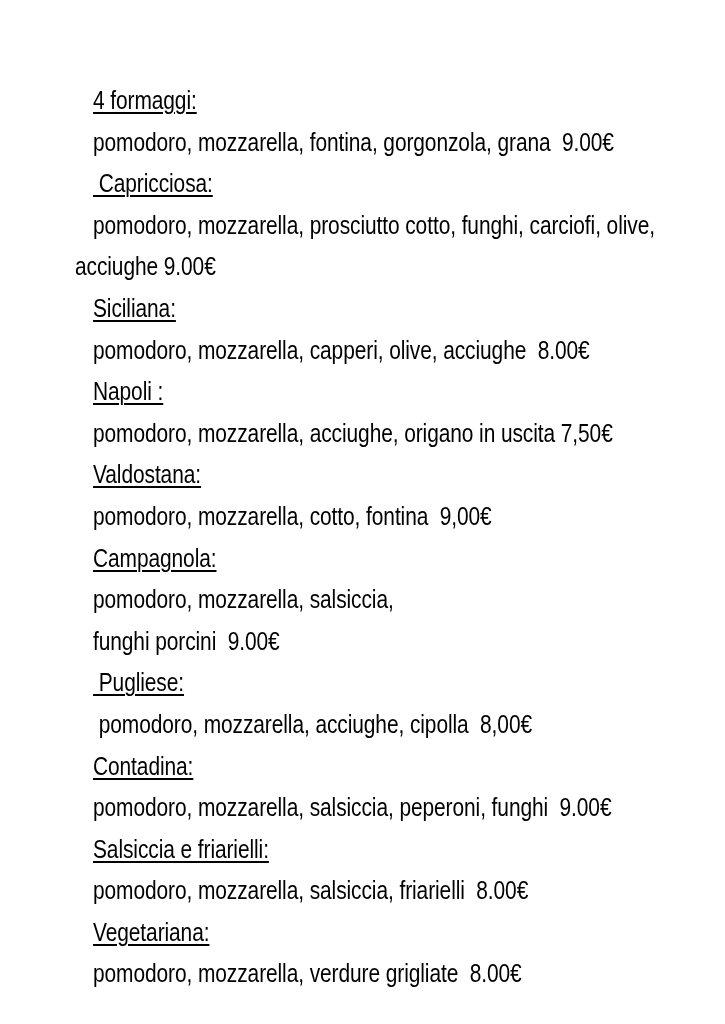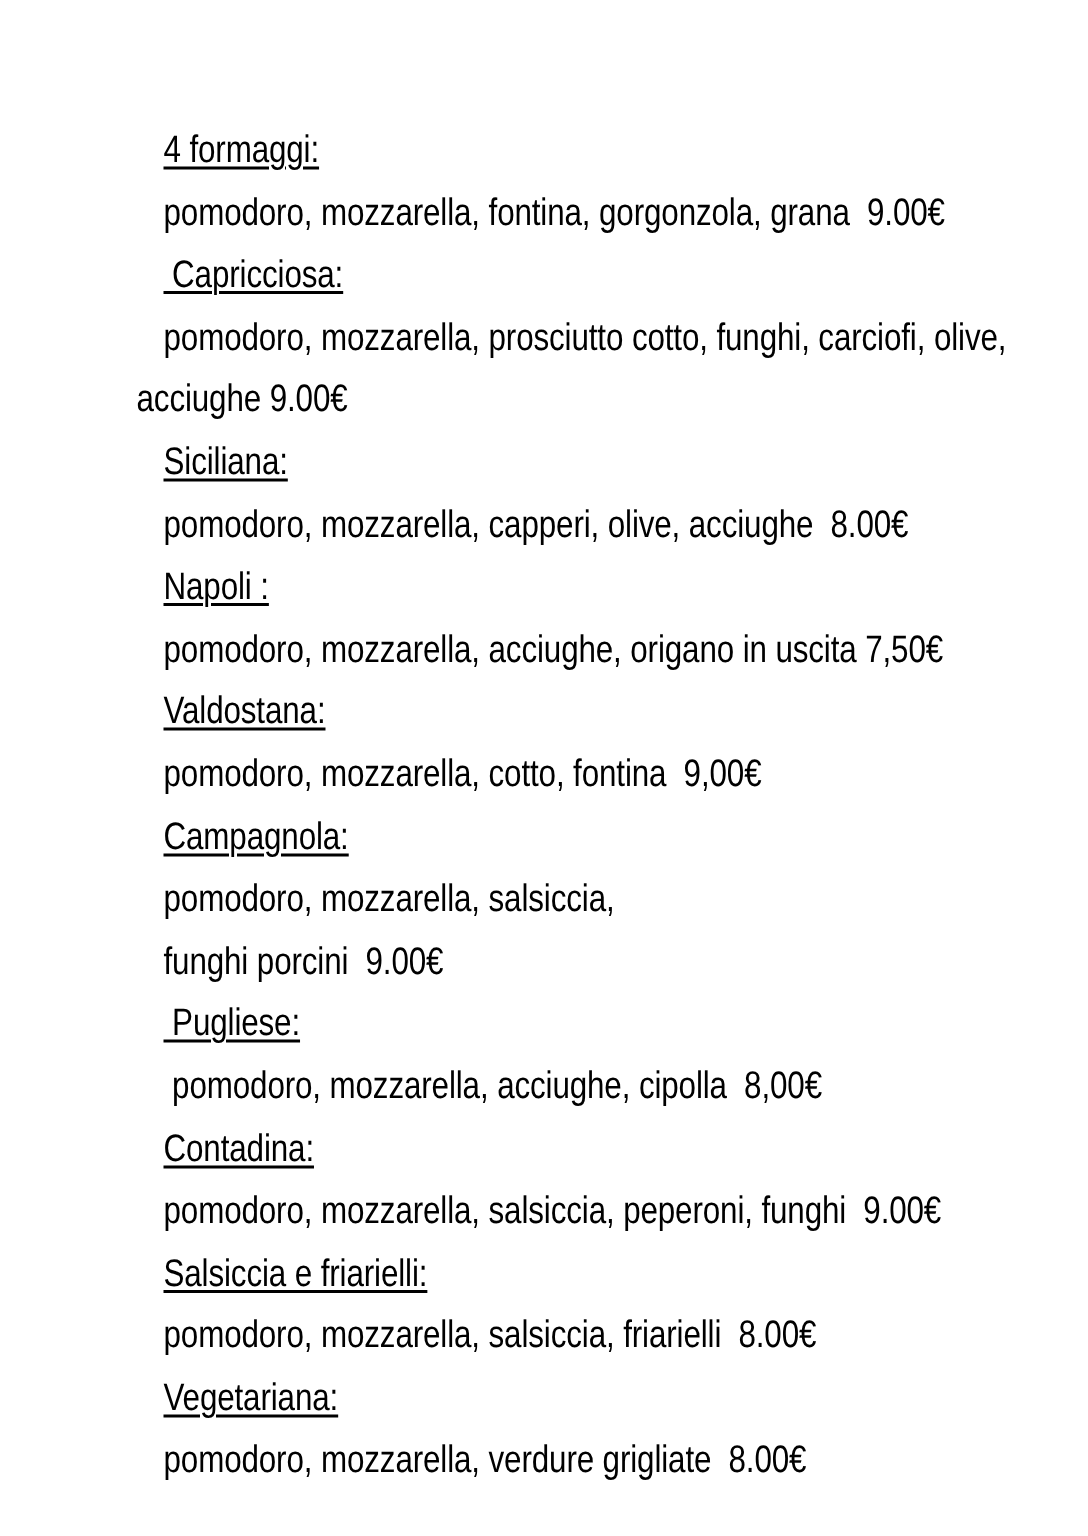--- a/index.html
+++ b/index.html
@@ -15,21 +15,21 @@
     overflow: hidden;
     font-family: "Liberation Sans Narrow", "Liberation Sans", "DejaVu Sans", sans-serif;
     font-stretch: condensed;
     color: #000000;
     -webkit-font-smoothing: antialiased;
   }
 
   
   .page {
     position: absolute;
-    left: 16px;
+    left: 0;
     top: 0;
     width: 645px;
     height: 1024px;
     background: #ffffff;
   }
 
   
   .menu {
     position: absolute;
     left: 85px;

